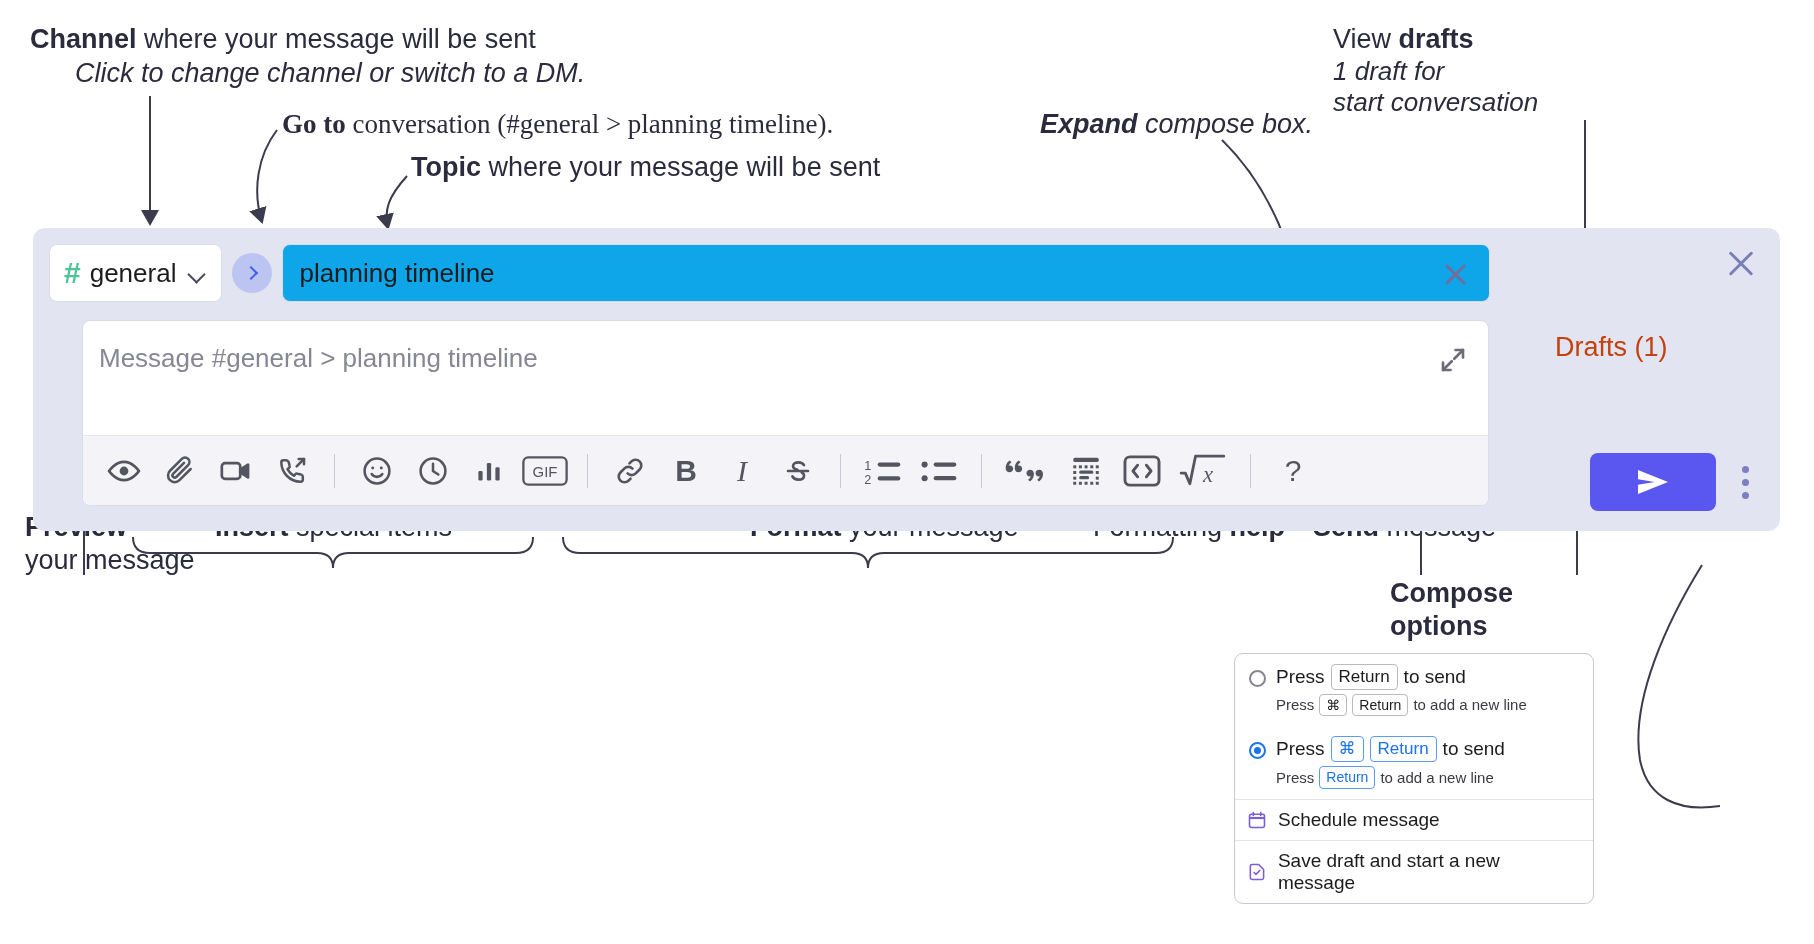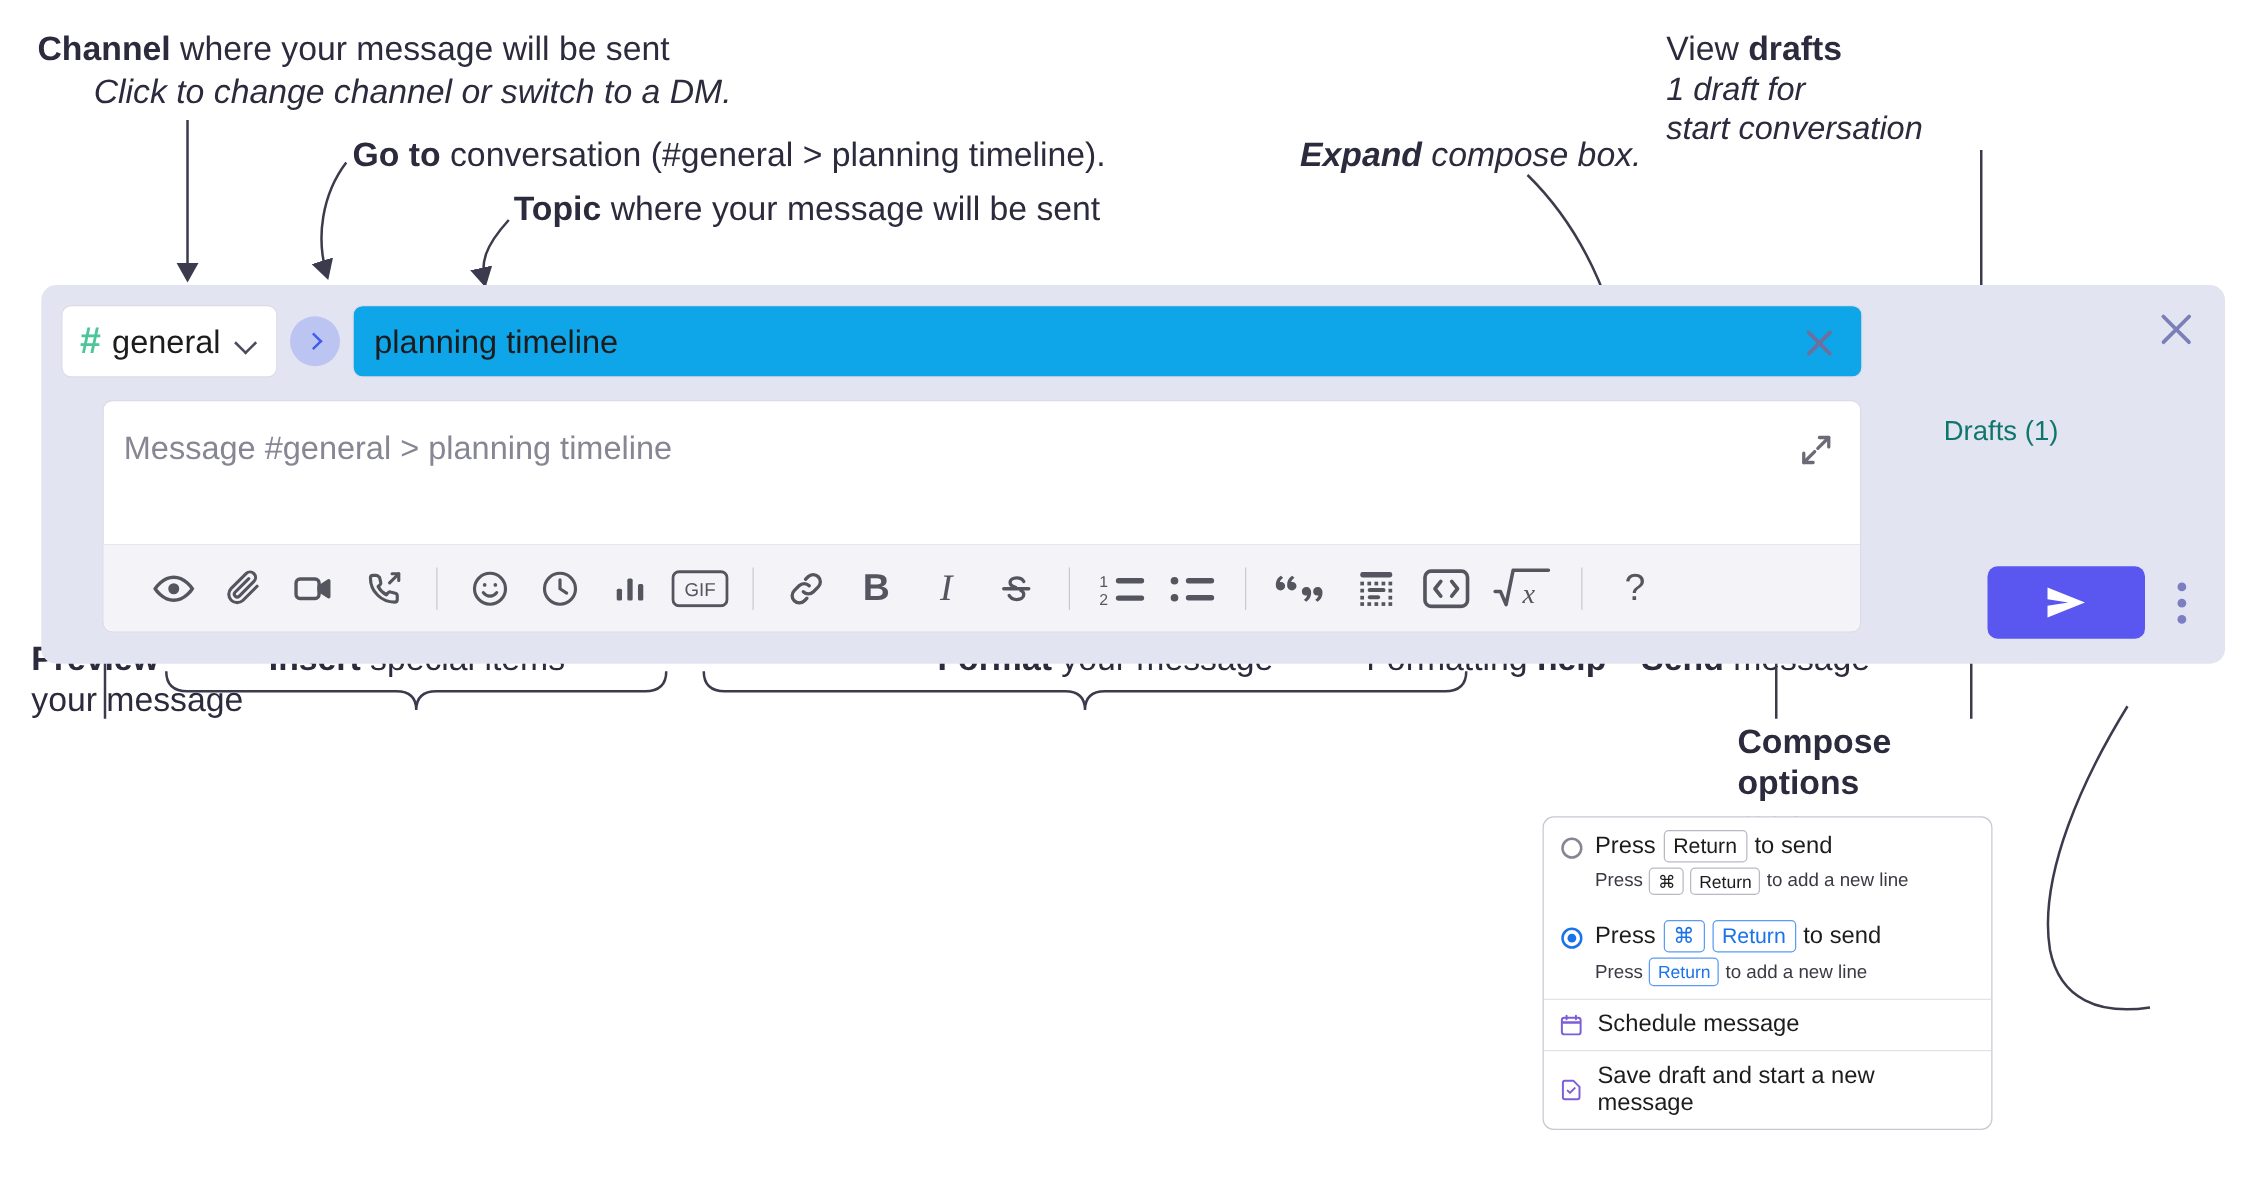--- a/index.html
+++ b/index.html
@@ -65,36 +65,36 @@
     position: absolute; left: 49px; top: 92px; width: 1407px; height: 186px;
     background: #fff; border: 1px solid #dcdce8; border-radius: 8px;
   }
   .ph { position: absolute; left: 16px; top: 22px; font-size: 26px; color: #868694; }
   .expand { position: absolute; right: 20px; top: 24px; width: 30px; height: 30px; cursor: pointer; }
 
   .toolbar {
     position: absolute; left: 0; bottom: 0; width: 100%; height: 70px;
     border-top: 1px solid #e6e6ee; background: #f4f4f8;
     border-radius: 0 0 8px 8px;
-    display: flex; align-items: center; padding-left: 28px; gap: 0px;
+    display: flex; align-items: center; padding-left: 13px; gap: 0px;
   }
   .tb { width: 56px; height: 52px; display: flex; align-items: center; justify-content: center;
         cursor: pointer; flex: 0 0 auto; }
   .tbtxt { font-size: 30px; color: #55555f; line-height: 1; }
   .sep { width: 1px; height: 34px; background: #c9c9d4; margin: 0 14px; flex: 0 0 auto; }
 
   .sendwrap { position: absolute; right: 22px; bottom: 20px; display: flex; align-items: center; gap: 16px; }
   .send {
     width: 126px; height: 58px; background: #5a56f0; border: none; border-radius: 8px;
     display: flex; align-items: center; justify-content: center; cursor: pointer;
   }
   .kebab { width: 26px; height: 52px; display: flex; flex-direction: column;
            align-items: center; justify-content: center; gap: 6px; cursor: pointer; }
   .kebab span { width: 7px; height: 7px; border-radius: 50%; background: #7b7fc2; display: block; }
-  .drafts { position: absolute; left: 1555px; top: 332px; font-size: 22px; color: #0f766e; cursor: pointer; }
+  .drafts { position: absolute; left: 1555px; top: 332px; font-size: 27px; color: #c2410c; cursor: pointer; }
   .panel-x { position: absolute; right: 22px; top: 18px; width: 34px; height: 34px; cursor: pointer; }
   .panel-x:before, .panel-x:after {
     content: ""; position: absolute; left: 1px; top: 16px; width: 32px; height: 2.8px;
     background: #7b7fb8; border-radius: 2px;
   }
   .panel-x:before { transform: rotate(45deg); }
   .panel-x:after  { transform: rotate(-45deg); }
 
   
   #menu {
@@ -123,21 +123,21 @@
 
 <div id="stage">
 
   <div class="anno a-28" style="left:30px; top:22px;">
     <b>Channel</b><span> where your message will be sent</span>
   </div>
   <div class="anno a-28" style="left:30px; top:56px;margin-left:45px;">
     <i>Click to change channel or switch to a DM.</i>
   </div>
 
-  <div class="anno a-28" style="left:282px; top:107px;">
+  <div class="anno a-28" style="left:282px; top:107px;font-family:Liberation Serif, serif;">
     <b>Go to</b><span> conversation (#general &gt; planning timeline).</span>
   </div>
   <div class="anno a-28" style="left:411px; top:150px;">
     <b>Topic</b><span> where your message will be sent</span>
   </div>
   <div class="anno a-28" style="left:1040px; top:107px;font-style:italic;">
     <b>Expand</b><span> compose box.</span>
   </div>
 
   <div class="anno a-28" style="left:1333px; top:22px;">

